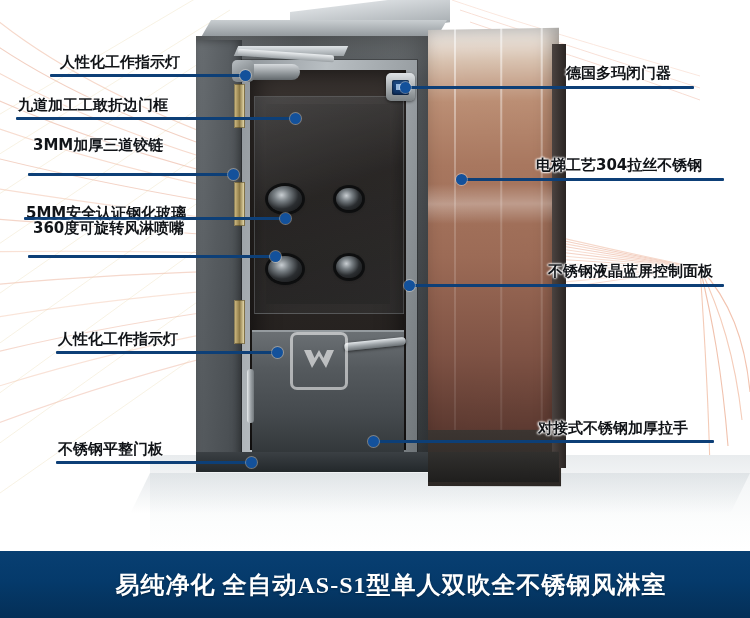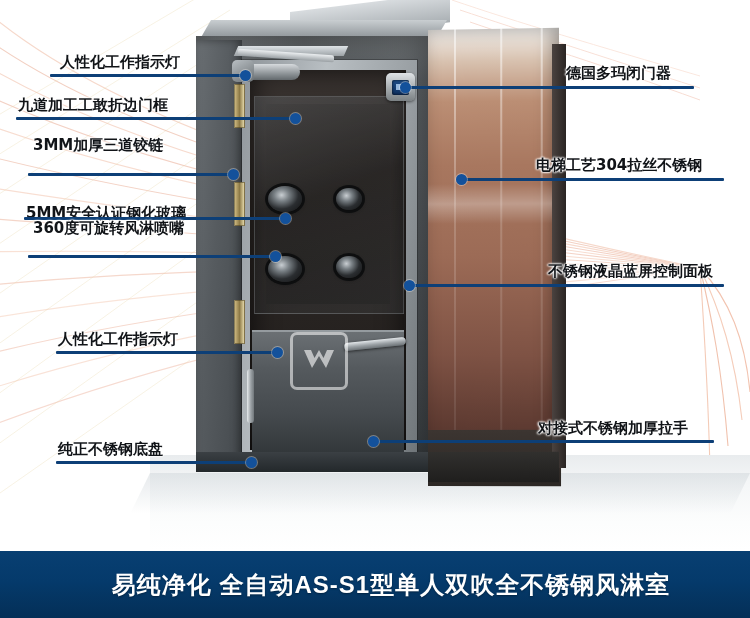--- a/index.html
+++ b/index.html
@@ -227,21 +227,21 @@
   }
 
   
   .banner{
     position:absolute;left:0;top:551px;width:750px;height:67px;
     background:linear-gradient(180deg,#083f72 0%,#053a6b 45%,#042f57 100%);
     display:flex;align-items:center;justify-content:center;
   }
   .banner-text{
     color:#ffffff;font-weight:bold;font-size:24px;letter-spacing:1px;
-    font-family:Liberation Sans, sans-serif;
+    font-family:Liberation Serif, serif;
     text-shadow:0 1px 2px rgba(0,0,0,.35);
     margin-left:32px;
   }
 </style>
 </head>
 <body>
 
 <div id="stage">
 
   <div class="fanwrap">
@@ -377,21 +377,21 @@
     <div class="dot" style="left:270px;top:251px"></div>
   </div>
 
   <div class="callout">
     <div class="txt" style="left:58px;top:330px">人性化工作指示灯</div>
     <div class="rule" style="left:56px;top:351px;width:222px"></div>
     <div class="dot" style="left:272px;top:347px"></div>
   </div>
 
   <div class="callout">
-    <div class="txt" style="left:58px;top:440px">纯正不锈钢底盘</div>
+    <div class="txt" style="left:58px;top:440px">不锈钢平整门板</div>
     <div class="rule" style="left:56px;top:461px;width:196px"></div>
     <div class="dot" style="left:246px;top:457px"></div>
   </div>
 
   <div class="callout">
     <div class="txt" style="left:566px;top:64px">德国多玛闭门器</div>
     <div class="rule" style="left:404px;top:86px;width:290px"></div>
     <div class="dot" style="left:400px;top:82px"></div>
   </div>
 

